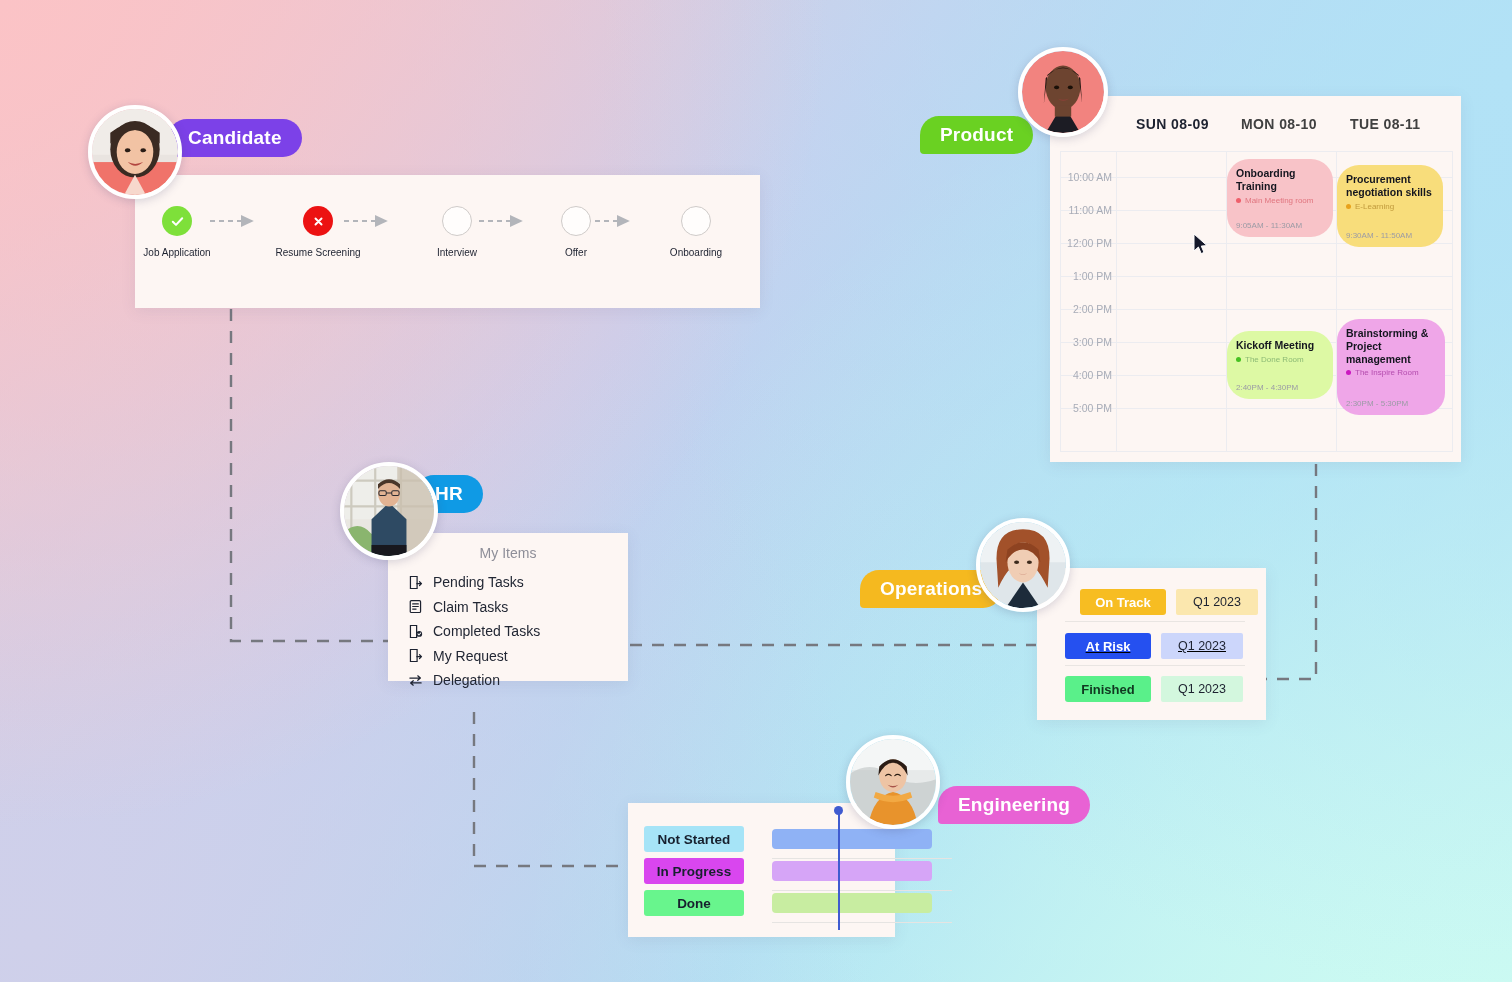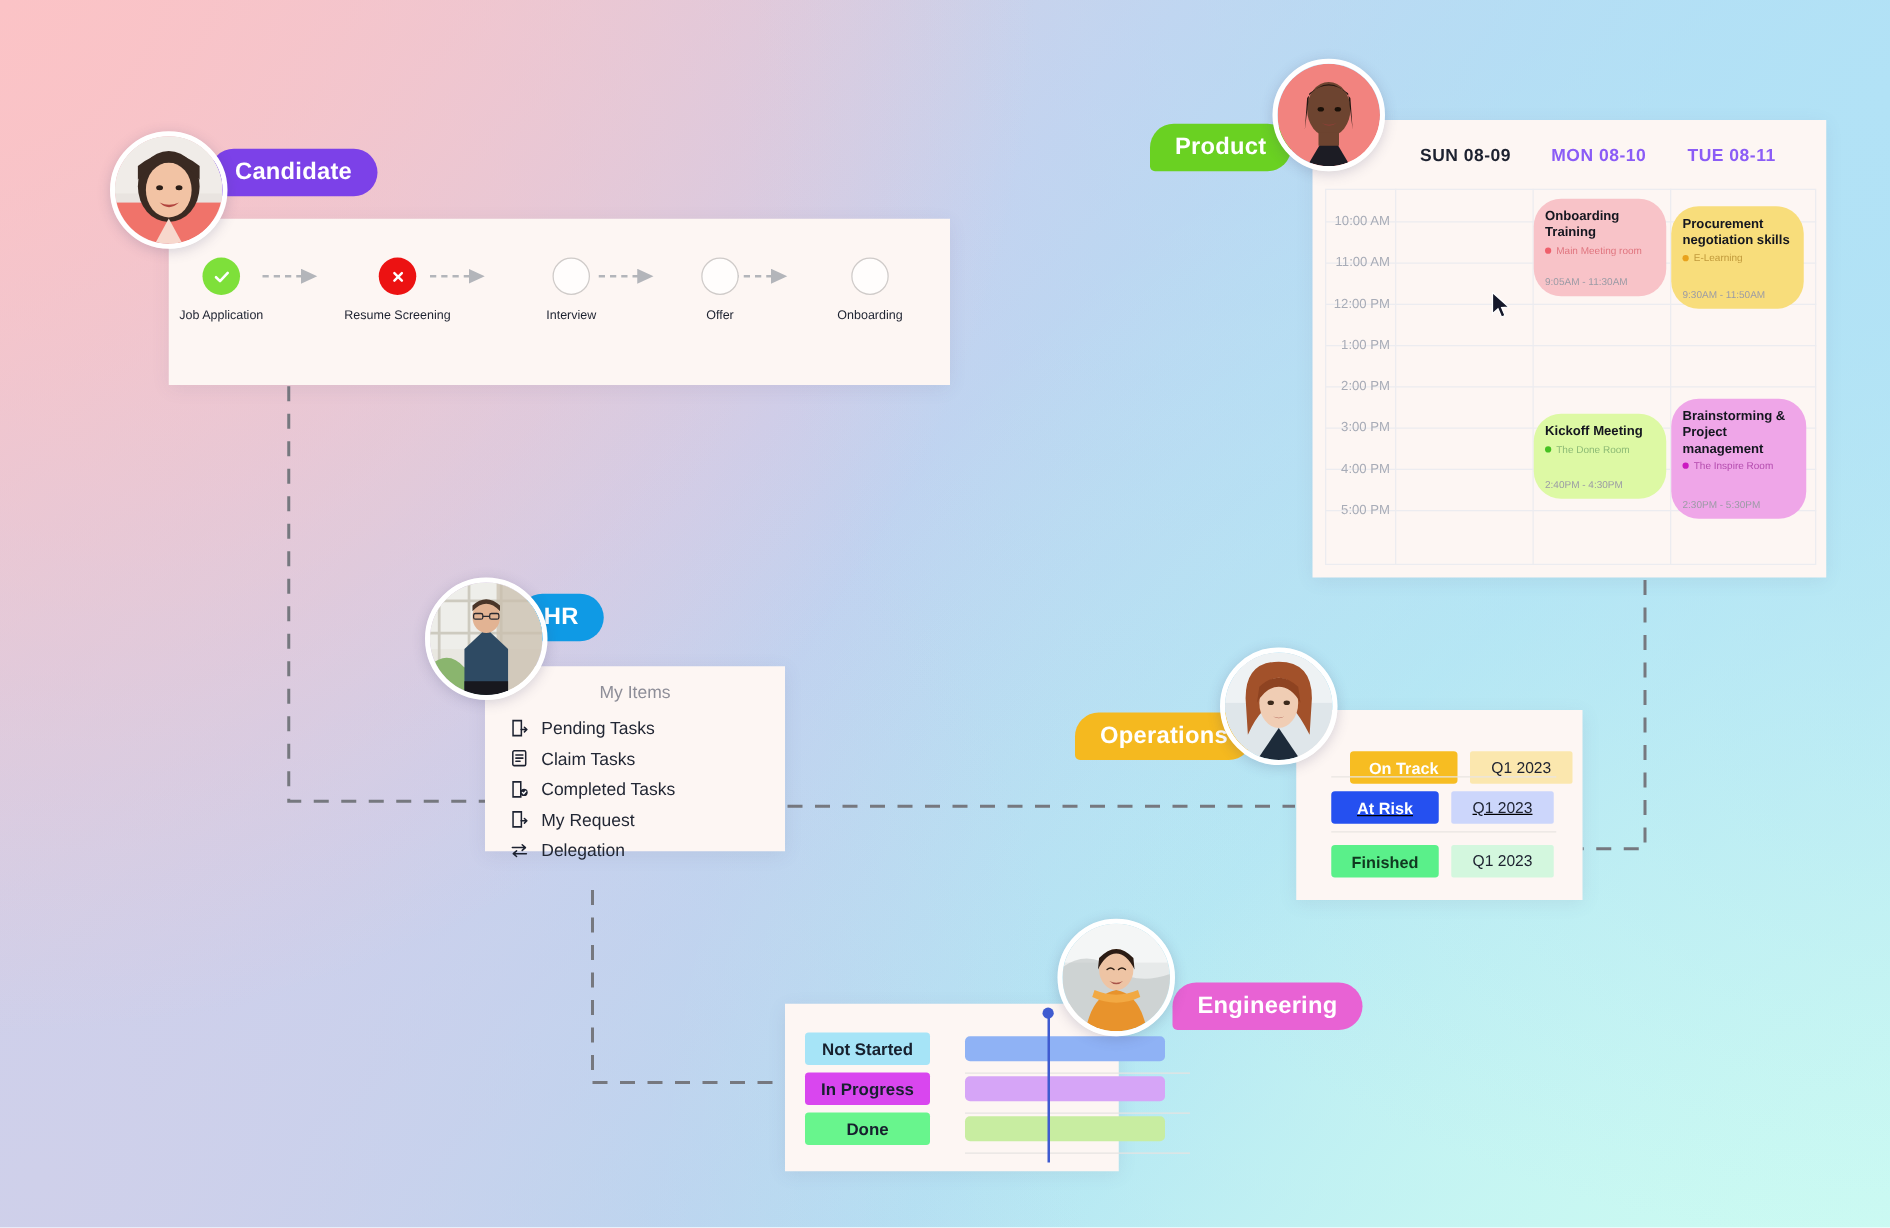--- a/index.html
+++ b/index.html
@@ -84,21 +84,21 @@
 
   
   #calendar-card { left:1050px; top:96px; width:411px; height:366px; }
   .cal-head { position:absolute; left:0; top:0; width:100%; height:55px; }
   .cal-day {
     position:absolute; top:20px;
     font-size:14px; font-weight:700;
     letter-spacing:.4px;
   }
   .cal-day.active { color:#1d2230; }
-  .cal-day.dim { color:#8b5cf6; font-weight:600; }
+  .cal-day.dim { color:#404040; font-weight:600; }
   .cal-grid { position:absolute; left:10px; top:55px; right:8px; bottom:10px; }
   .cal-hour { position:absolute; right:100%; margin-right:6px; font-size:10.5px; color:#a8acb7; white-space:nowrap; transform:translateY(-50%); }
   .hline { position:absolute; left:0; right:0; height:1px; background:#ececf0; }
   .vline { position:absolute; top:0; bottom:0; width:1px; background:#ececf0; }
   .cal-border { position:absolute; left:0; top:0; right:0; bottom:0; border:1px solid #ececf0; box-sizing:border-box; }
   .event {
     position:absolute;
     border-radius:22px;
     padding:8px 9px 7px 9px;
     box-sizing:border-box;
@@ -320,21 +320,21 @@
         <div class="etime">2:30PM - 5:30PM</div>
       </div>
 
       <svg class="cursor" style="left:133px;top:82px;" viewBox="0 0 16 22">
         <path d="M1 1 L1 18 L5.4 14 L8.2 20.6 L11 19.4 L8.3 13.1 L14 12.6 Z" fill="#15182a" stroke="#ffffff" stroke-width="1"></path>
       </svg>
     </div>
   </div>
 
   <div class="role" style="left:920px;top:47px;">
-    <div class="pill" style="left:0;top:52px;background:#6ad122;text-align:center;">
+    <div class="pill" style="left:0;top:69px;background:#6ad122;text-align:center;">
       <span>Product</span>
     </div>
     <div class="avatar" style="left:98px;top:0;width:90px;height:90px;">
       <svg viewBox="0 0 90 90">
         <defs>
             <clipPath id="pc">
               <circle cx="45" cy="45" r="45"></circle>
             </clipPath>
           </defs>
         <g clip-path="url(#pc)">
@@ -431,21 +431,21 @@
           <rect x="38" y="27" width="8" height="5" rx="1.6" fill="none" stroke="#2a2a30" stroke-width="1.1"></rect>
           <rect x="52" y="27" width="8" height="5" rx="1.6" fill="none" stroke="#2a2a30" stroke-width="1.1"></rect>
           <path d="M46 29.5 h6" stroke="#2a2a30" stroke-width="1.1"></path>
           <rect x="30" y="86" width="38" height="12" fill="#18181e"></rect>
         </g>
       </svg>
     </div>
   </div>
 
   <div class="card" id="ops-card">
-    <div class="ops-row" style="left:28px;top:33px;padding-left:15px;">
+    <div class="ops-row" style="left:28px;top:21px;padding-left:15px;">
       <div class="ops-badge" style="background:#f7bd22;color:#ffffff;">
         <span>On Track</span>
       </div>
       <div class="ops-q" style="background:#fbe7ae;">
         <span>Q1 2023</span>
       </div>
     </div>
     <div class="ops-sep" style="top:53px;"></div>
 
     <div class="ops-row" style="left:28px;top:65px;text-decoration:underline;">

